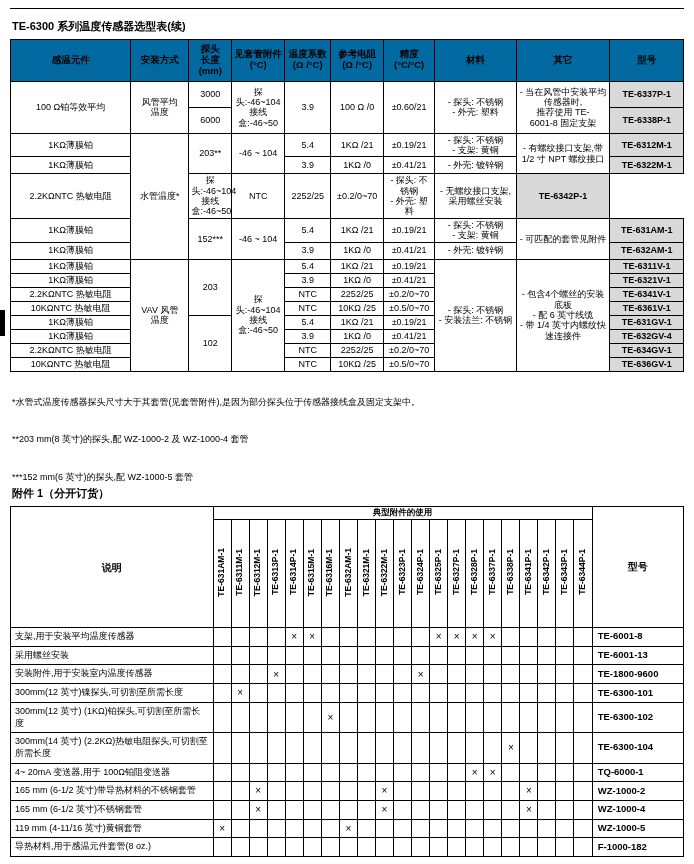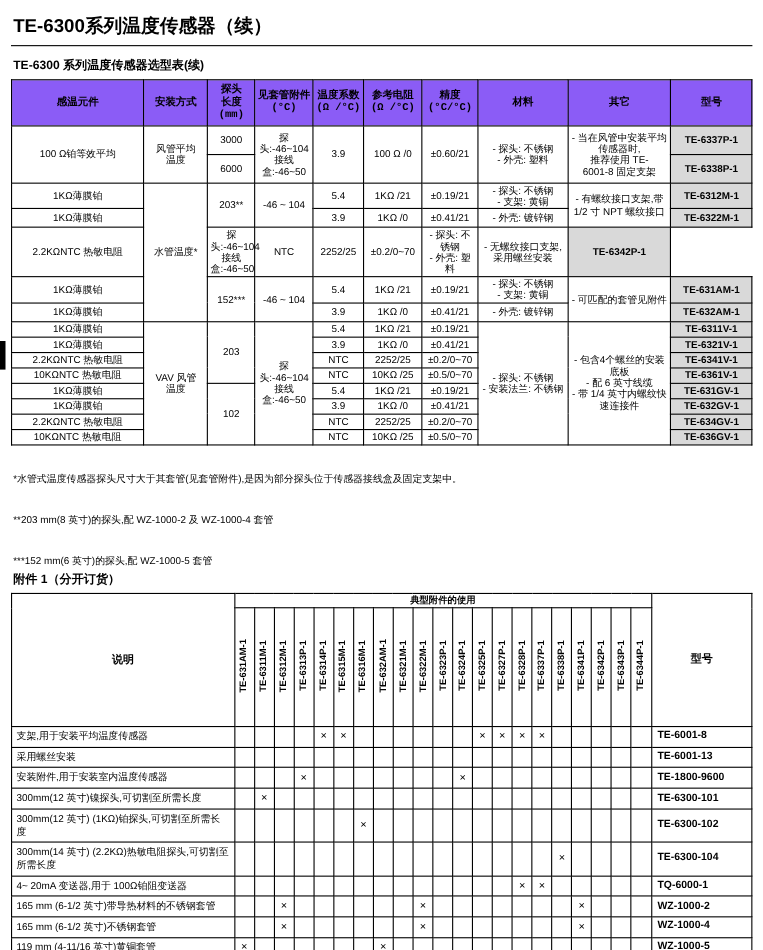--- a/index.html
+++ b/index.html
@@ -42,25 +42,24 @@
   table.main td, table.main th,
   table.acc td, table.acc th {
     border: 1px solid #000;
     padding: 1px 2px;
     font-size: 9px;
     vertical-align: middle;
     text-align: center;
     line-height: 1.15;
   }
   table.main th {
-    background: #8b5cf6;
+    background: #0369a1;
     font-weight: bold;
     font-size: 9.5px;
     padding: 4px 1px;
-    font-family: Liberation Mono, monospace;
   }
 
   td.lcell { text-align: left; padding-left: 4px; }
   td.model {
     background: #d9d9d9;
     font-weight: bold;
     font-size: 9.5px;
     white-space: nowrap;
   }
   td.tiny { font-size: 7px; line-height: 1.1; }
@@ -119,21 +118,20 @@
     width: 5px;
     height: 26px;
     background: #000;
   }
 </style>
 </head>
 <body>
 
 <div class="page">
 
-  <h1 class="doc-title">TE-6300系列温度传感器（续）</h1>
   <hr class="title-rule">
 
   <div class="section-caption">TE-6300 系列温度传感器选型表(续)</div>
 
   <table class="main">
     <colgroup>
       <col style="width:118px">
       <col style="width:57px">
       <col style="width:42px">
       <col style="width:52px">
@@ -282,21 +280,21 @@
         <td>5.4</td>
         <td>1KΩ /21</td>
         <td>±0.19/21</td>
         <td class="model">TE-631GV-1</td>
       </tr>
       <tr style="height:14px">
         <td class="lcell">1KΩ薄膜铂</td>
         <td>3.9</td>
         <td>1KΩ /0</td>
         <td>±0.41/21</td>
-        <td class="model">TE-632GV-1</td>
+        <td class="model">TE-632GV-4</td>
       </tr>
       <tr style="height:14px">
         <td class="lcell">2.2KΩNTC 热敏电阻</td>
         <td>NTC</td>
         <td>2252/25</td>
         <td>±0.2/0~70</td>
         <td class="model">TE-634GV-1</td>
       </tr>
       <tr style="height:14px">
         <td class="lcell">10KΩNTC 热敏电阻</td>

